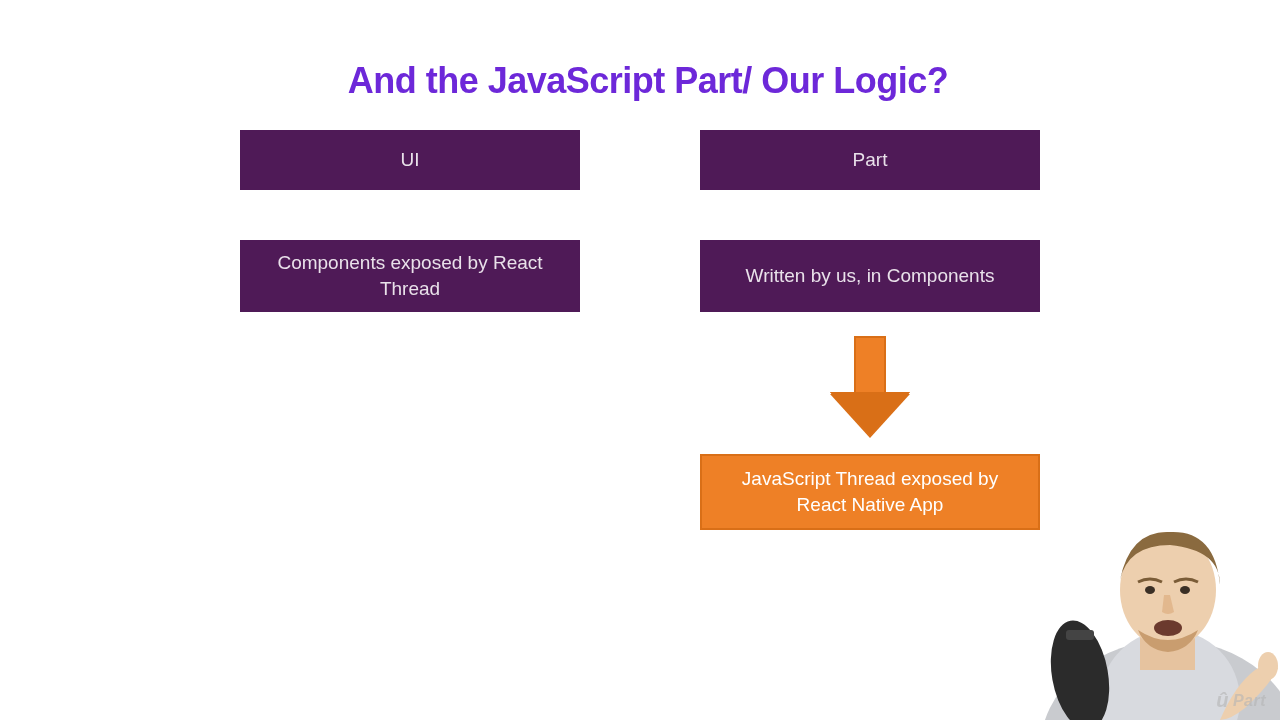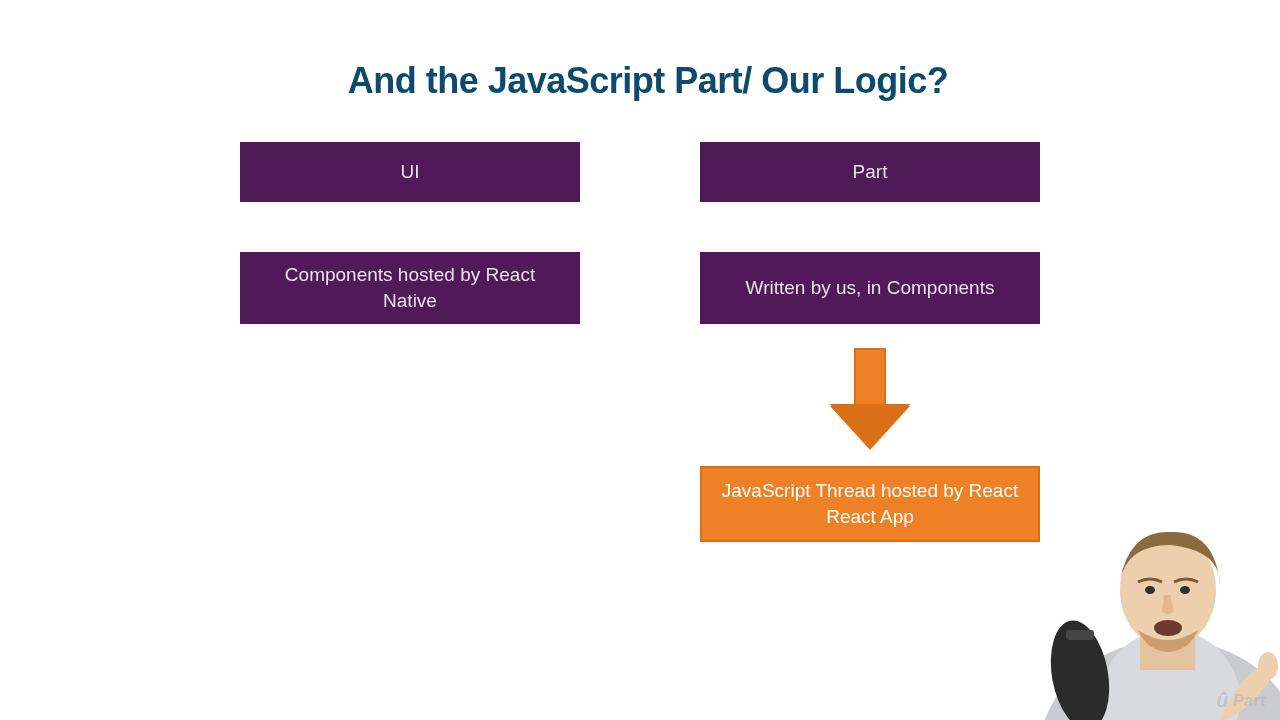--- a/index.html
+++ b/index.html
@@ -12,38 +12,37 @@
     overflow: hidden;
   }
   .slide-title {
     position: absolute;
     top: 60px;
     left: 16px;
     right: 0;
     text-align: center;
     font-size: 36px;
     font-weight: 800;
-    color: #0c4a6e;
+    color: #6d28d9;
     letter-spacing: -0.5px;
   }
   .columns {
     position: absolute;
     top: 130px;
     left: 0;
     right: 0;
     display: flex;
     justify-content: center;
     gap: 120px;
   }
   .col {
     width: 340px;
     display: flex;
     flex-direction: column;
     align-items: center;
-    margin-top: 12px;
   }
   .box {
     width: 340px;
     display: flex;
     align-items: center;
     justify-content: center;
     text-align: center;
     font-size: 19px;
     font-weight: 300;
     line-height: 1.35;
@@ -145,42 +144,42 @@
 
 <h1 class="slide-title">And the JavaScript Part/ Our Logic?</h1>
 
 <div class="columns">
 
   <div class="col">
     <div class="box box-header">
       <span>UI</span>
     </div>
     <div class="box box-sub gap-sm">
-      <span>Components hosted by React Native</span>
+      <span>Components exposed by React Thread</span>
     </div>
   </div>
 
   <div class="col">
     <div class="box box-header">
       <span>Part</span>
     </div>
     <div class="box box-sub gap-sm">
       <span>Written by us, in Components</span>
     </div>
 
     <div class="arrow">
       <div class="arrow-shaft"></div>
       <div class="arrow-wrap">
         <div class="arrow-outline"></div>
         <div class="arrow-head arrow-head-inner"></div>
       </div>
     </div>
 
     <div class="box box-orange">
-      <span>JavaScript Thread hosted by React React App</span>
+      <span>JavaScript Thread exposed by React Native App</span>
     </div>
   </div>
 
 </div>
 
 <div class="presenter">
   <svg viewBox="0 0 260 230" width="260" height="230">
     <ellipse cx="150" cy="260" rx="130" ry="110" fill="#c9cbcf"></ellipse>
     <ellipse cx="150" cy="210" rx="70" ry="70" fill="#d8dadf"></ellipse>
     <rect x="120" y="130" width="55" height="50" fill="#e6c39f"></rect>

